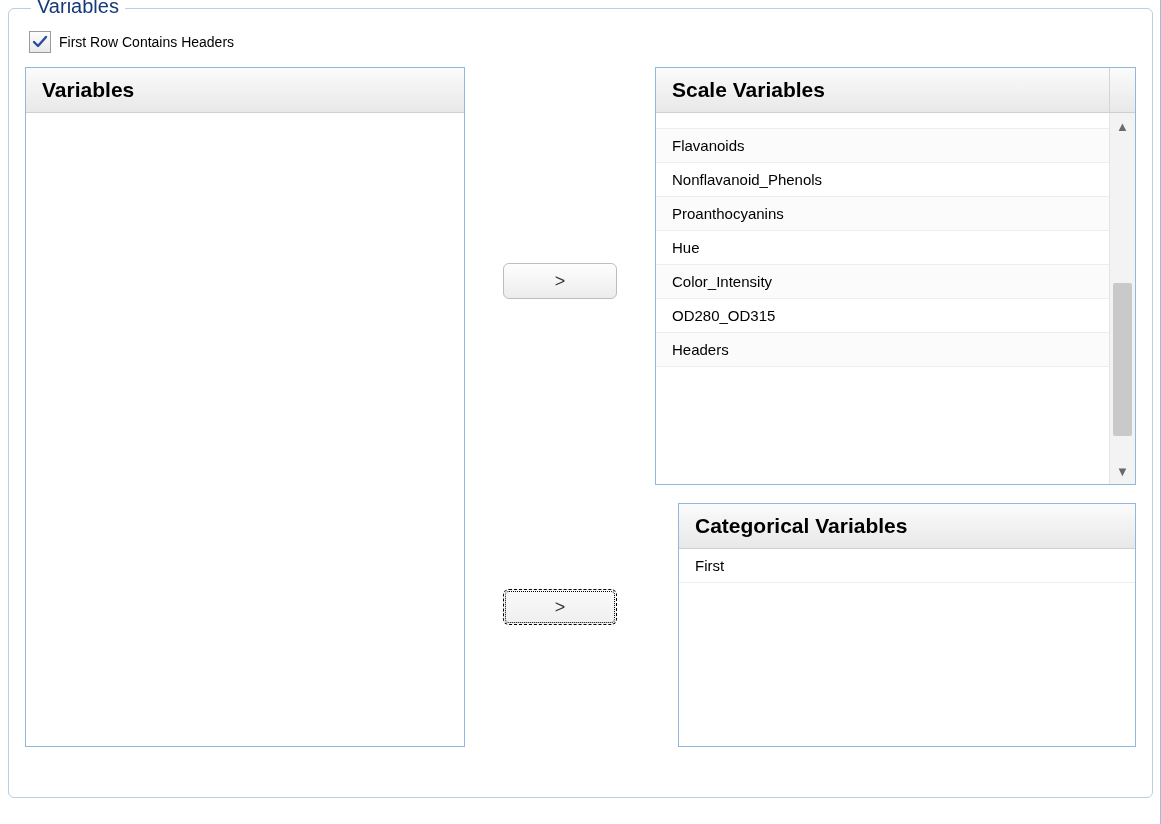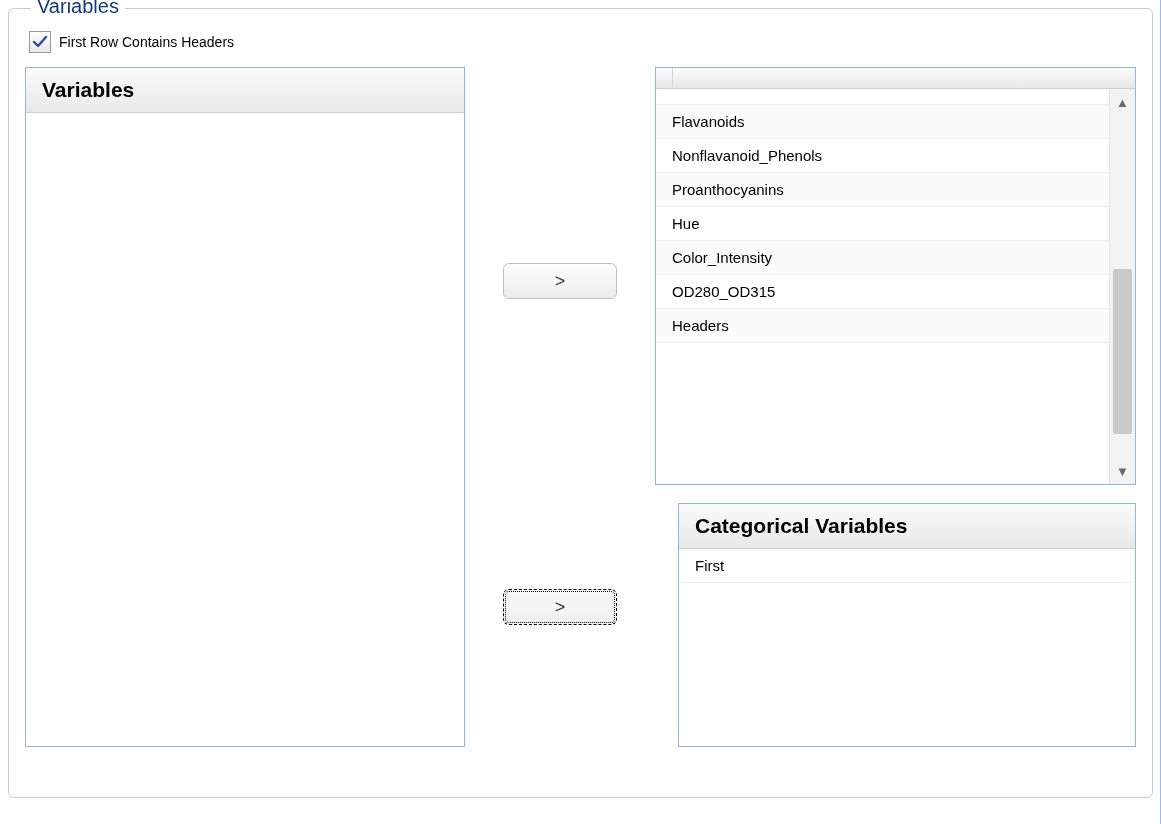--- a/index.html
+++ b/index.html
@@ -175,20 +175,21 @@
       </div>
       <div class="mid-spacer-mid"></div>
       <div class="move-btn focused">
         <span>&gt;</span>
       </div>
     </div>
 
     <div class="right-col">
       <div class="listbox scale">
         <div class="list-header split">
+          <div class="hdr-main">Scale Variables</div>
           <div class="hdr-gutter"></div>
         </div>
         <div class="list-body">
           <div class="items" id="scale-items">
               <div class="row cut"> </div>
               <div class="row">Flavanoids</div>
               <div class="row">Nonflavanoid_Phenols</div>
               <div class="row">Proanthocyanins</div>
               <div class="row">Hue</div>
               <div class="row">Color_Intensity</div>

